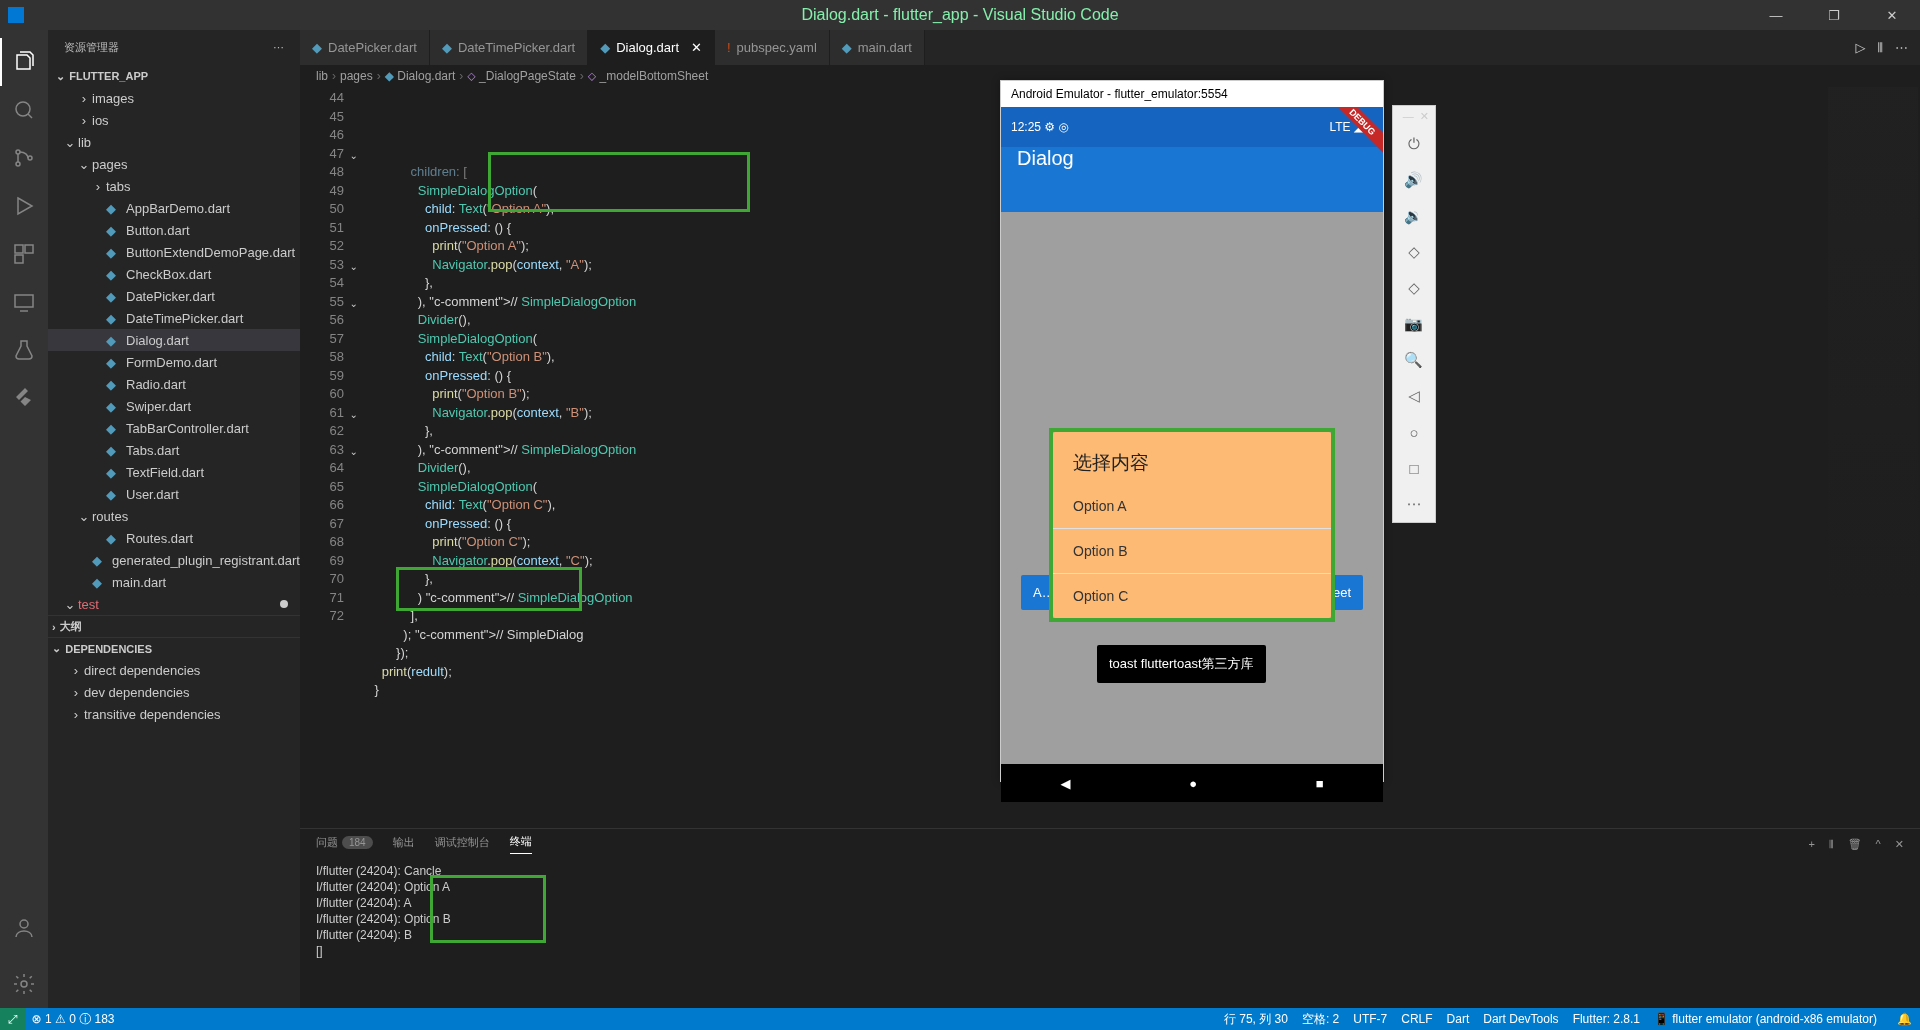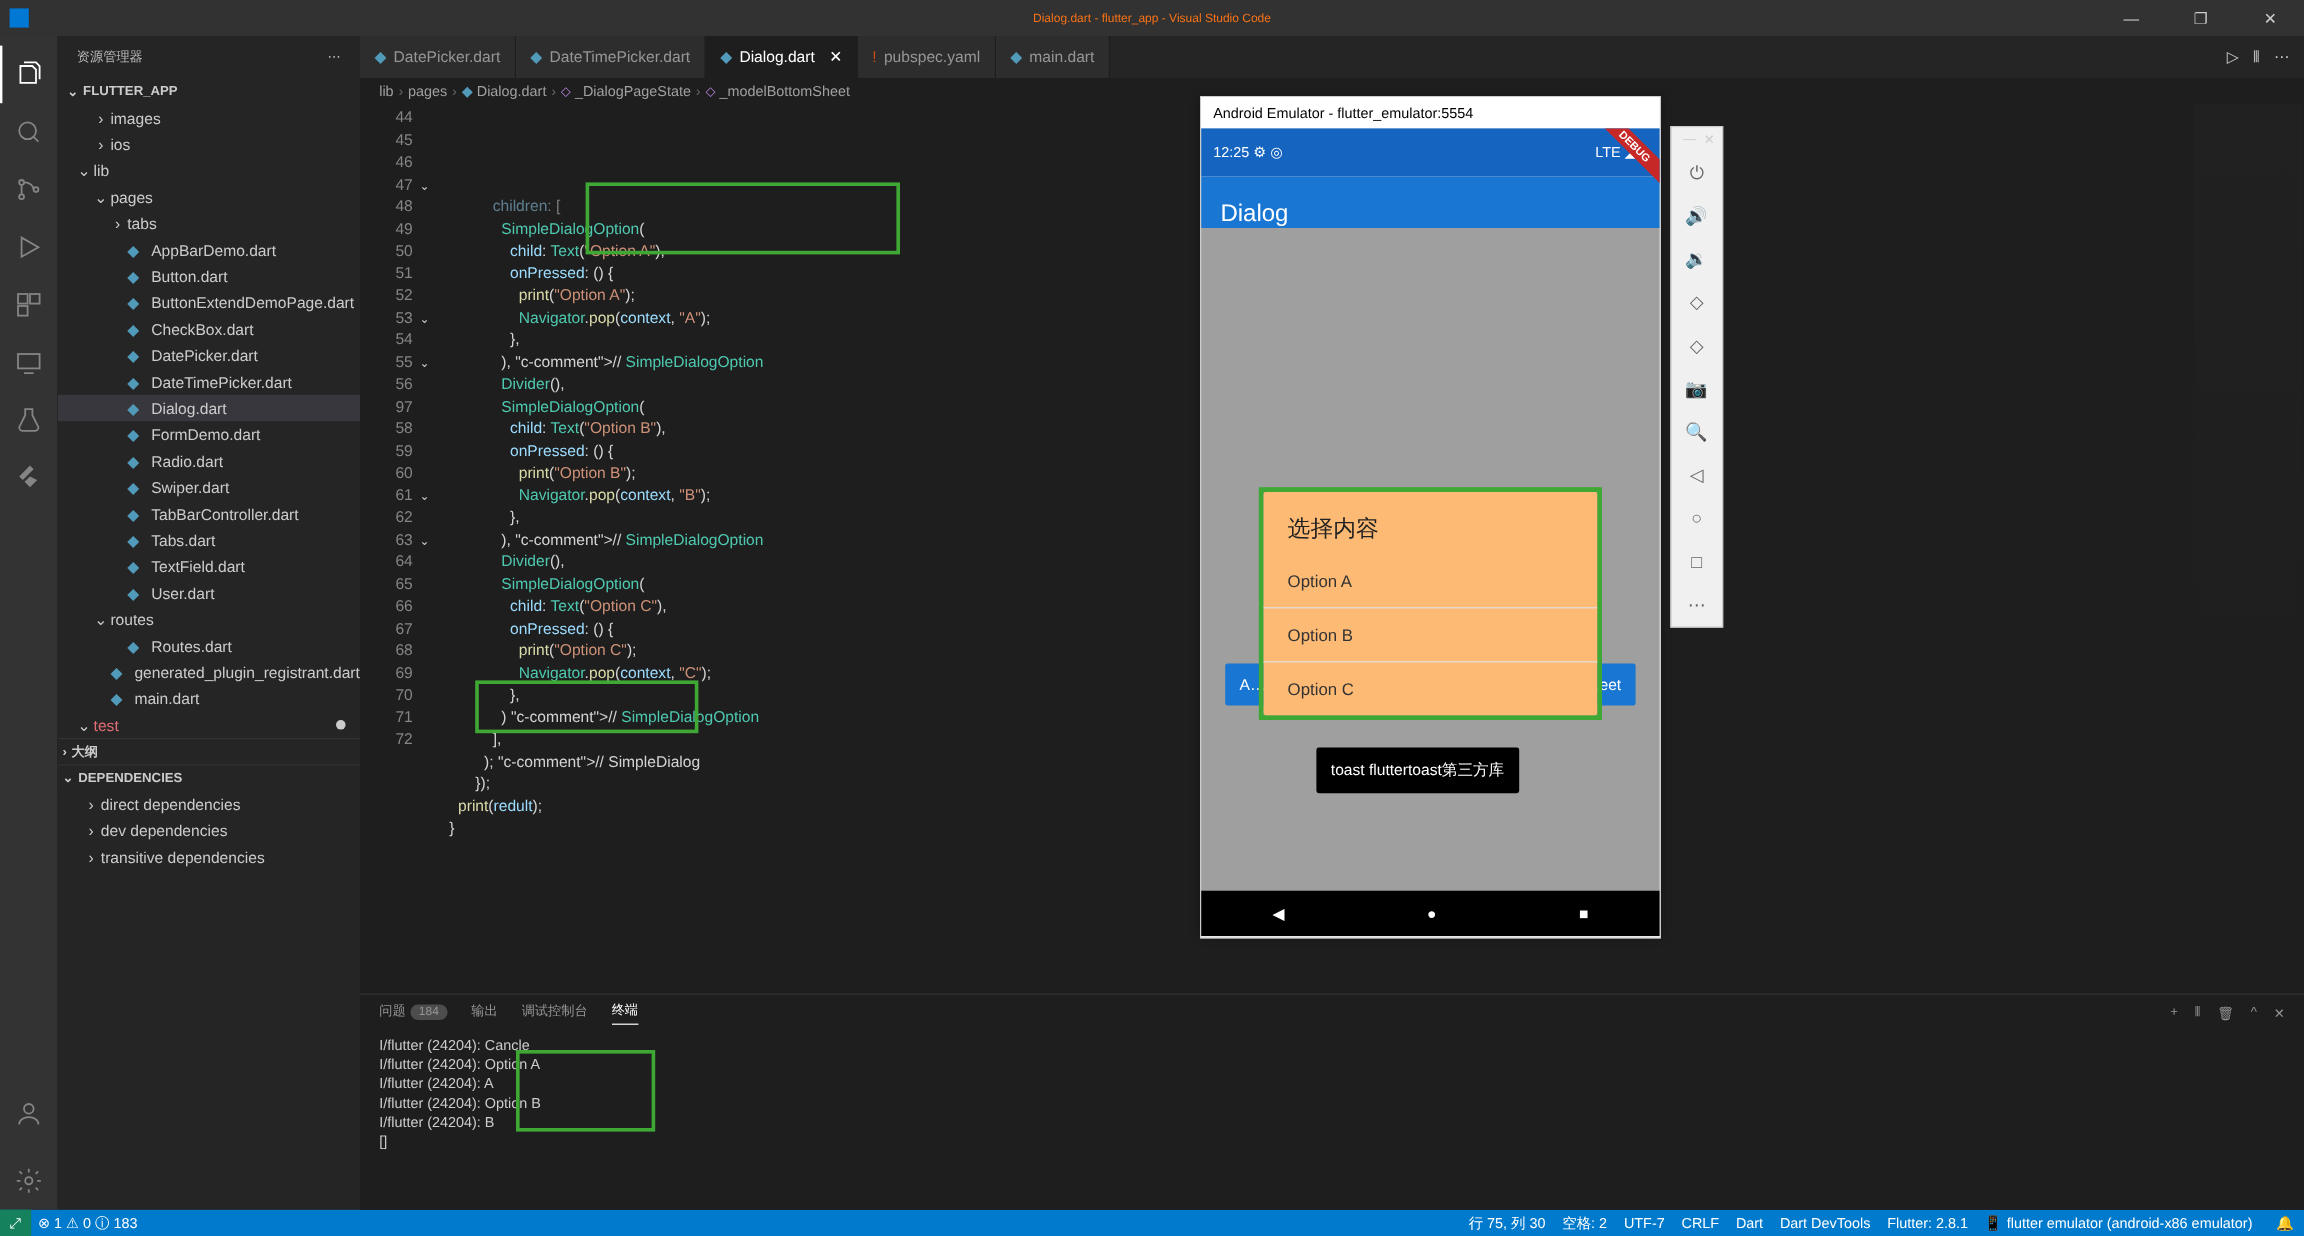--- a/index.html
+++ b/index.html
@@ -3,21 +3,21 @@
 <meta charset="utf-8">
 <style>
 * { margin: 0; padding: 0; box-sizing: border-box; font-family: "Segoe UI", Arial, sans-serif; }
 body { width: 1920px; height: 1030px; background: #1e1e1e; color: #cccccc; overflow: hidden; font-size: 13px; position: relative; }
 
 
 .titlebar { height: 30px; background: #323233; display: flex; align-items: center; padding: 0 8px; }
 .titlebar .logo { width: 16px; height: 16px; background: #0078d4; margin-right: 8px; }
 .titlebar .menus { display: flex; gap: 2px; }
 .titlebar .menu-item { padding: 4px 8px; cursor: pointer; color: #cccccc; font-size: 12px; }
-.titlebar .title { position: absolute; left: 50%; transform: translateX(-50%); color: #f97316; font-size: 10px; }
+.titlebar .title { position: absolute; left: 50%; transform: translateX(-50%); color: #86efac; font-size: 16px; }
 .titlebar .win-controls { margin-left: auto; display: flex; gap: 18px; color: #cccccc; }
 .titlebar .win-btn { width: 40px; text-align: center; cursor: pointer; }
 
 
 .main { display: flex; height: calc(100% - 52px); }
 
 
 .activity-bar { width: 48px; background: #333333; display: flex; flex-direction: column; align-items: center; padding-top: 8px; }
 .activity-bar .act-icon { width: 48px; height: 48px; display: flex; align-items: center; justify-content: center; color: #858585; cursor: pointer; font-size: 20px; }
 .activity-bar .act-icon.active { color: #fff; border-left: 2px solid #fff; }
@@ -75,21 +75,21 @@
 .panel-tabs .ptab.active { color: #fff; border-bottom: 1px solid #fff; }
 .panel-tabs .badge { background: #4d4d4d; border-radius: 10px; padding: 1px 7px; font-size: 10px; margin-left: 4px; }
 .panel-tabs .right { margin-left: auto; display: flex; gap: 14px; align-items: center; }
 .terminal-out { flex: 1; font-family: Consolas, monospace; font-size: 12px; line-height: 16px; padding: 4px 16px; color: #cccccc; position: relative; }
 
 
 .emulator-window { position: absolute; left: 1000px; top: 80px; width: 384px; background: #fff; border: 1px solid #ccc; box-shadow: 0 0 8px rgba(0,0,0,0.3); z-index: 10; }
 .emu-titlebar { height: 26px; background: #fff; color: #000; display: flex; align-items: center; padding: 0 10px; font-size: 12px; }
 .emu-screen { background: #e8e8e8; position: relative; height: 674px; }
 .emu-statusbar { height: 40px; background: #1565c0; color: #fff; display: flex; align-items: center; justify-content: space-between; padding: 0 10px; font-size: 12px; position: relative; }
-.emu-appbar { height: 43px; background: #1976d2; color: #fff; display: flex; align-items: flex-end; padding: 0 16px; font-size: 20px; }
+.emu-appbar { height: 65px; background: #1976d2; color: #fff; display: flex; align-items: flex-start; padding: 0 16px; font-size: 20px; }
 .emu-body { position: relative; height: 552px; background: #9f9f9f; }
 .emu-navbar { height: 38px; background: #000; display: flex; justify-content: space-around; align-items: center; color: #fff; }
 .debug-banner { position: absolute; top: 0; right: 0; width: 56px; height: 56px; overflow: hidden; }
 .debug-banner .ribbon { position: absolute; top: 8px; right: -18px; background: #c62828; color: #fff; font-size: 9px; padding: 2px 22px; transform: rotate(45deg); font-weight: bold; }
 
 .emu-dialog-frame { position: absolute; left: 48px; top: 216px; width: 286px; border: 4px solid #3fa834; }
 .emu-dialog { background: #fdba74; border-radius: 2px; }
 .emu-dialog .dlg-title { padding: 18px 20px 8px; font-size: 19px; color: #222; }
 .emu-dialog .dlg-opt { padding: 14px 20px; font-size: 14px; color: #333; cursor: pointer; }
 .emu-dialog .dlg-div { height: 1px; background: #e0e0e0; }
@@ -391,21 +391,21 @@
           <div class="ln">47<span class="fold">⌄</span></div>
           <div class="ln">48</div>
           <div class="ln">49</div>
           <div class="ln">50</div>
           <div class="ln">51</div>
           <div class="ln">52</div>
           <div class="ln">53<span class="fold">⌄</span></div>
           <div class="ln">54</div>
           <div class="ln">55<span class="fold">⌄</span></div>
           <div class="ln">56</div>
-          <div class="ln">97</div>
+          <div class="ln">57</div>
           <div class="ln">58</div>
           <div class="ln">59</div>
           <div class="ln">60</div>
           <div class="ln">61<span class="fold">⌄</span></div>
           <div class="ln">62</div>
           <div class="ln">63<span class="fold">⌄</span></div>
           <div class="ln">64</div>
           <div class="ln">65</div>
           <div class="ln">66</div>
           <div class="ln">67</div>

